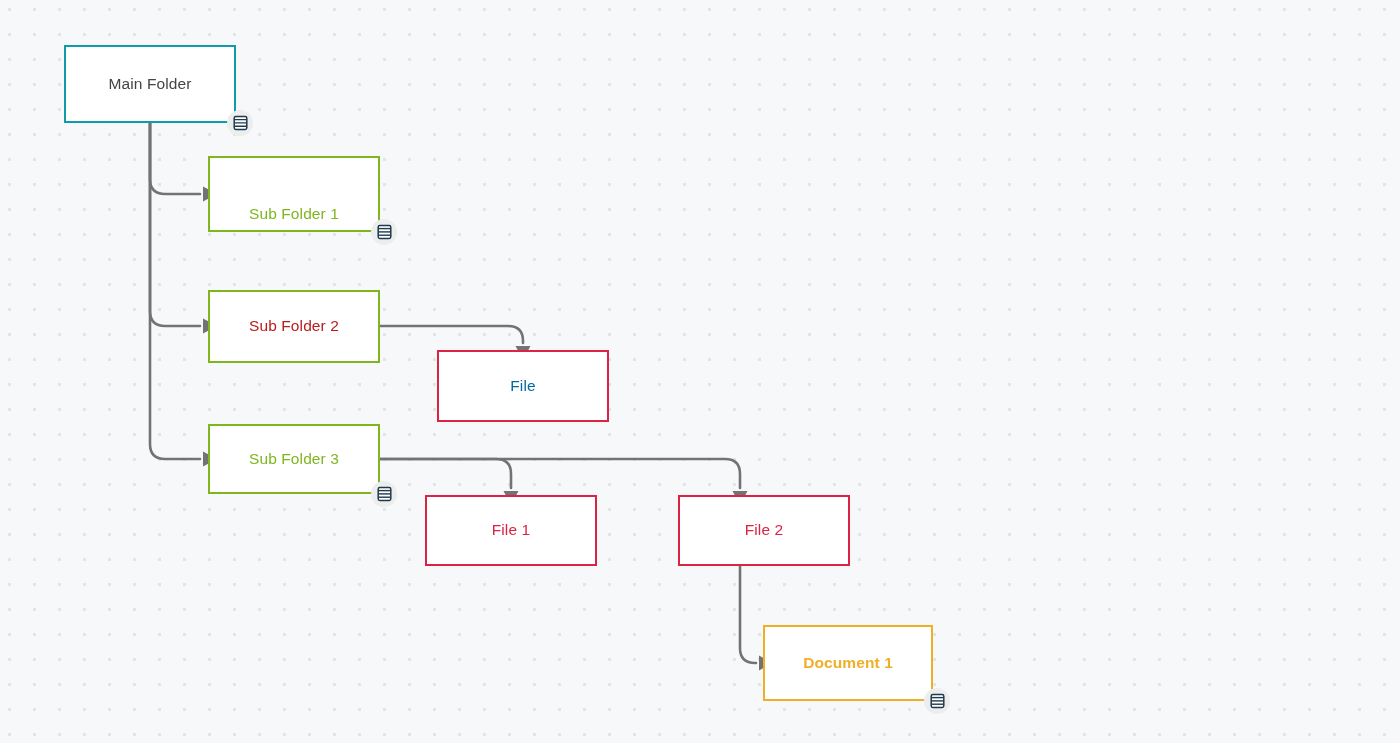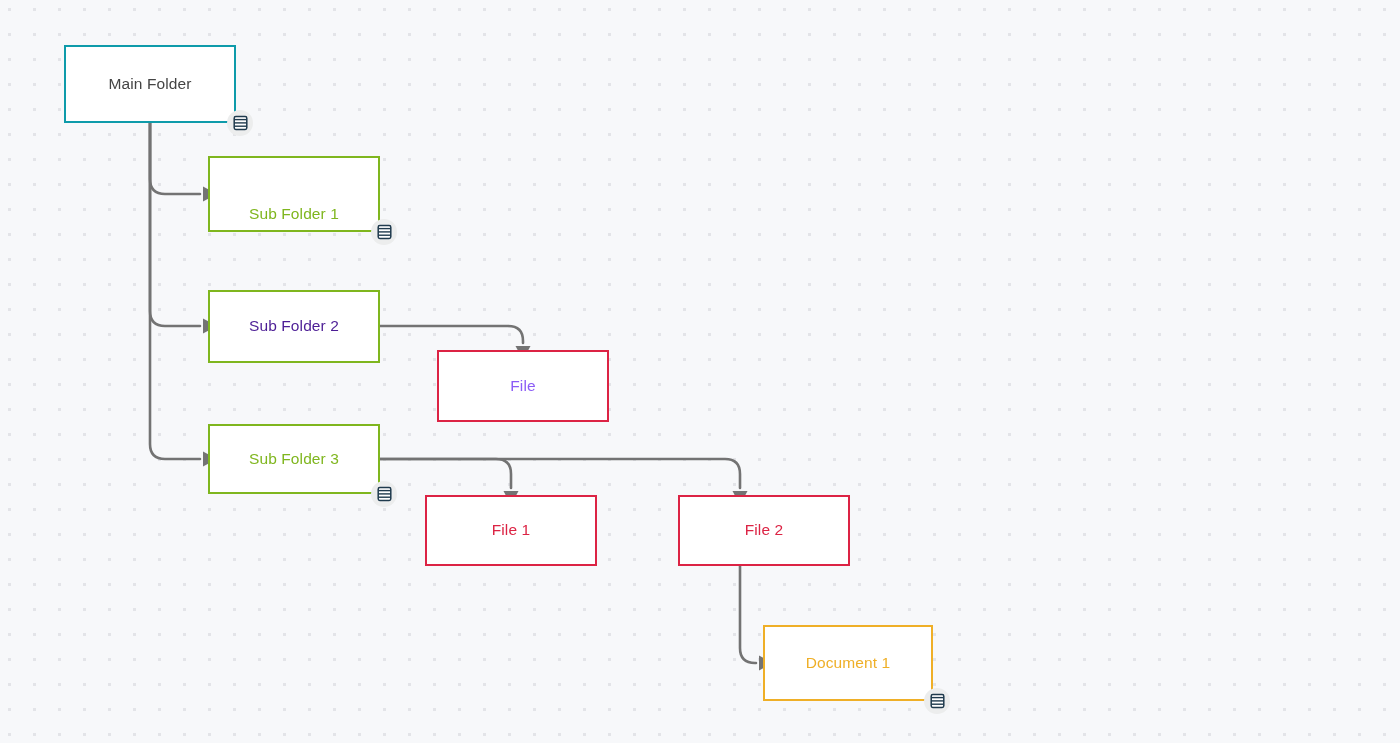--- a/index.html
+++ b/index.html
@@ -13,20 +13,21 @@
   }
   #canvas {
     position: relative;
     width: 1400px;
     height: 743px;
     overflow: hidden;
     background-color: #f7f8fa;
     background-image: radial-gradient(circle at 1.6px 1.6px, #e3e4e8 1.6px, rgba(0,0,0,0) 1.7px);
     background-size: 25px 25px;
     background-position: 8px 8px;
+    border-radius: 14px;
   }
   #edge-layer {
     position: absolute;
     left: 0;
     top: 0;
     width: 1400px;
     height: 743px;
     pointer-events: none;
   }
   .node {
@@ -116,44 +117,44 @@
       </div>
       <div class="badge" style="left: 371px; top: 219px;">
         <svg width="15" height="16" viewBox="0 0 15 16">
           <rect x="1.2" y="1.6" width="12.6" height="12.8" rx="1.6" fill="#ffffff" stroke="#1f3a4d" stroke-width="1.5"></rect>
           <line x1="1.2" x2="13.8" y1="4.6" y2="4.6" stroke="#1f3a4d" stroke-width="1.4"></line>
           <line x1="1.2" x2="13.8" y1="7.9" y2="7.9" stroke="#1f3a4d" stroke-width="1.4"></line>
           <line x1="1.2" x2="13.8" y1="11.2" y2="11.2" stroke="#1f3a4d" stroke-width="1.4"></line>
         </svg>
       </div>
       <div class="node" style="left: 208px; top: 290px; width: 172px; height: 73px; border-color: rgb(127, 182, 30); background: rgb(255, 255, 255);">
-        <span class="node-label" style="color: #4c1d95; text-align: center;">Sub Folder 2</span>
+        <span class="node-label" style="color: #b91c1c; text-align: center;">Sub Folder 2</span>
       </div>
       <div class="node" style="left: 437px; top: 350px; width: 172px; height: 72px; border-color: rgb(220, 35, 68); background: rgb(255, 255, 255);">
-        <span class="node-label" style="color: #8b5cf6;">File</span>
+        <span class="node-label" style="color: #0369a1;">File</span>
       </div>
       <div class="node" style="left: 208px; top: 424px; width: 172px; height: 70px; border-color: rgb(127, 182, 30); background: rgb(255, 255, 255);">
         <span class="node-label" style="color: rgb(127, 182, 30);">Sub Folder 3</span>
       </div>
       <div class="badge" style="left: 371px; top: 481px;">
         <svg width="15" height="16" viewBox="0 0 15 16">
           <rect x="1.2" y="1.6" width="12.6" height="12.8" rx="1.6" fill="#ffffff" stroke="#1f3a4d" stroke-width="1.5"></rect>
           <line x1="1.2" x2="13.8" y1="4.6" y2="4.6" stroke="#1f3a4d" stroke-width="1.4"></line>
           <line x1="1.2" x2="13.8" y1="7.9" y2="7.9" stroke="#1f3a4d" stroke-width="1.4"></line>
           <line x1="1.2" x2="13.8" y1="11.2" y2="11.2" stroke="#1f3a4d" stroke-width="1.4"></line>
         </svg>
       </div>
       <div class="node" style="left: 425px; top: 495px; width: 172px; height: 71px; border-color: rgb(220, 35, 68); background: rgb(255, 255, 255);">
         <span class="node-label" style="color: rgb(220, 35, 68); text-align: center;">File 1</span>
       </div>
       <div class="node" style="left: 654px; top: 495px; width: 172px; height: 71px; border-color: rgb(220, 35, 68); background: rgb(255, 255, 255); margin-left: 24px;">
         <span class="node-label" style="color: rgb(220, 35, 68);">File 2</span>
       </div>
       <div class="node" style="left: 763px; top: 625px; width: 170px; height: 76px; border-color: rgb(239, 175, 39); background: rgb(255, 255, 255);">
-        <span class="node-label" style="color: rgb(239, 175, 39);">Document 1</span>
+        <span class="node-label" style="color: rgb(239, 175, 39); font-weight: bold;">Document 1</span>
       </div>
       <div class="badge" style="left: 924px; top: 688px;">
         <svg width="15" height="16" viewBox="0 0 15 16">
           <rect x="1.2" y="1.6" width="12.6" height="12.8" rx="1.6" fill="#ffffff" stroke="#1f3a4d" stroke-width="1.5"></rect>
           <line x1="1.2" x2="13.8" y1="4.6" y2="4.6" stroke="#1f3a4d" stroke-width="1.4"></line>
           <line x1="1.2" x2="13.8" y1="7.9" y2="7.9" stroke="#1f3a4d" stroke-width="1.4"></line>
           <line x1="1.2" x2="13.8" y1="11.2" y2="11.2" stroke="#1f3a4d" stroke-width="1.4"></line>
         </svg>
       </div>
     </div>

